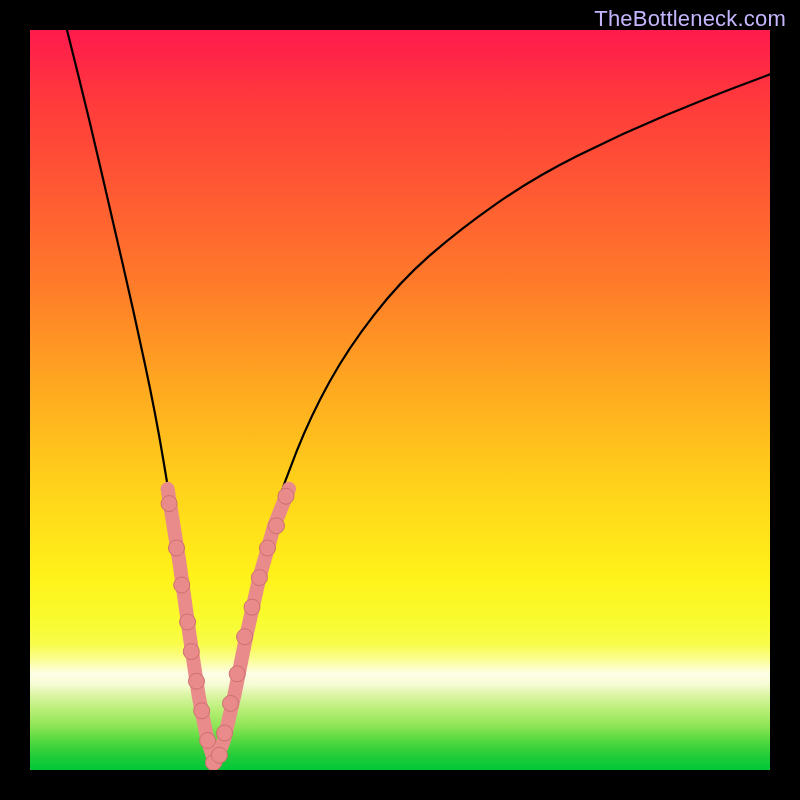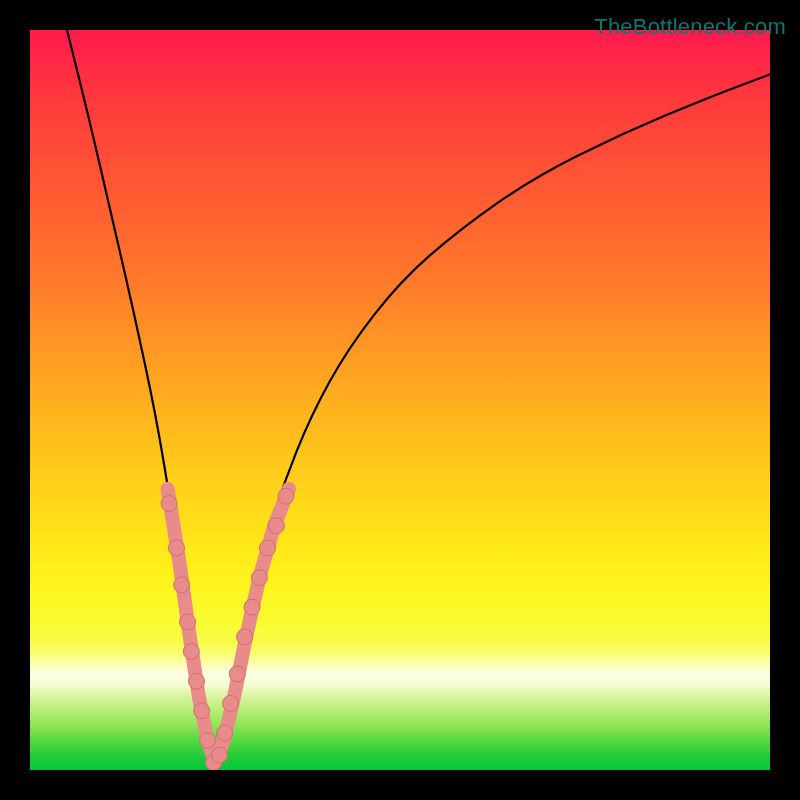--- a/index.html
+++ b/index.html
@@ -47,26 +47,25 @@
       #8fe556 94%,
       #55d93f 96%,
       #25cc3a 98%,
       #00c838 100%
     );
   }
   .watermark {
     position: absolute;
     top: 6px;
     right: 14px;
-    color: #0f766e;
+    color: #c4b5fd;
     font-size: 22px;
     font-weight: 500;
     letter-spacing: 0.2px;
     user-select: none;
-    margin-top: 8px;
   }
   svg.curve {
     position: absolute;
     left: 0; top: 0;
     width: 740px;
     height: 740px;
   }
 </style>
 </head>
 <body>

